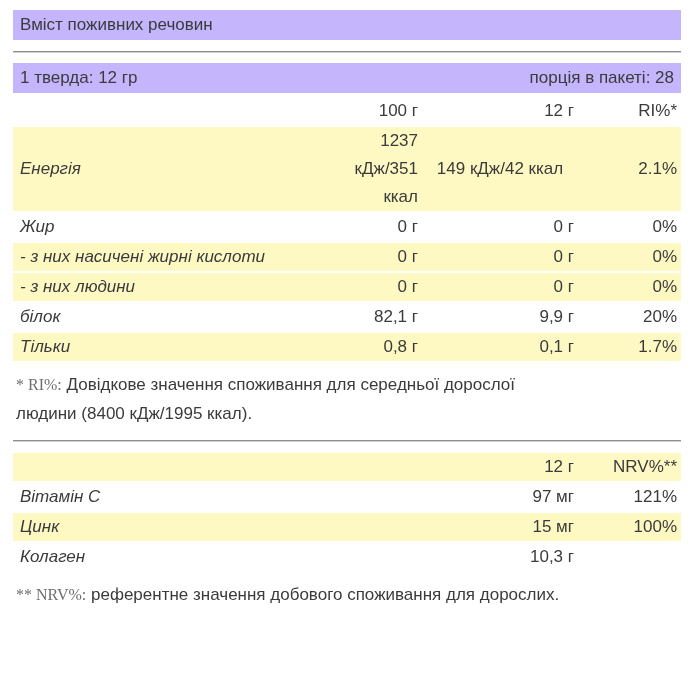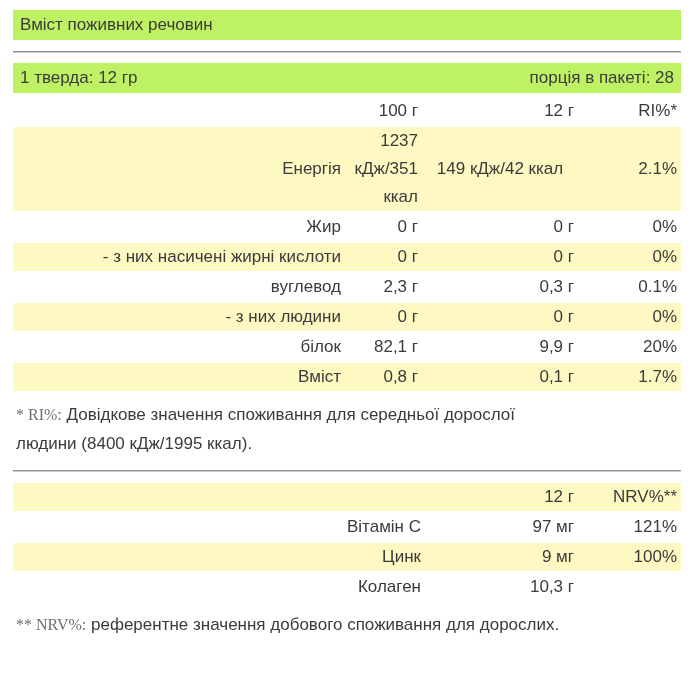--- a/index.html
+++ b/index.html
@@ -16,21 +16,21 @@
     color: #3b3b3b;
     -webkit-font-smoothing: antialiased;
   }
   .wrap {
     position: absolute;
     left: 13px;
     top: 10px;
     width: 668px;
   }
   .band {
-    background: #bef264;
+    background: #c4b5fd;
   }
   .title-bar {
     height: 30px;
     line-height: 30px;
     padding: 0 7px;
   }
   .rule {
     height: 1px;
     border-top: 1px solid #8f8f8f;
     background: #d0d0d0;
@@ -56,21 +56,21 @@
   col.c-label { width: auto; }
   col.c-1 { width: 80px; }
   col.c-2 { width: 156px; }
   col.c-3 { width: 104px; }
   td {
     height: 28px;
     line-height: 28px;
     padding: 0;
     overflow: hidden;
   }
-  td.label { text-align: right; padding-left: 7px; }
+  td.label { text-align: left; padding-left: 7px; font-style: italic; }
   td.num   { text-align: right; padding-right: 3px; }
   td.pct   { text-align: right; padding-right: 4px; }
   tr.g td  { background: #fef9c3; }
   
   td.wrapcell { line-height: 28px; word-spacing: 0; }
   td.glue-left { text-align: center; padding-left: 2px; }
   .footnote {
     margin: 7px 0 0 3px;
     line-height: 29px;
     max-width: 520px;
@@ -123,40 +123,34 @@
       <td class="num">0 г</td>
       <td class="num">0 г</td>
       <td class="pct">0%</td>
     </tr>
     <tr class="g">
       <td class="label">- з них насичені жирні кислоти</td>
       <td class="num">0 г</td>
       <td class="num">0 г</td>
       <td class="pct">0%</td>
     </tr>
-    <tr>
-      <td class="label">вуглевод</td>
-      <td class="num">2,3 г</td>
-      <td class="num">0,3 г</td>
-      <td class="pct">0.1%</td>
-    </tr>
     <tr class="g">
       <td class="label">- з них людини</td>
       <td class="num">0 г</td>
       <td class="num">0 г</td>
       <td class="pct">0%</td>
     </tr>
     <tr>
       <td class="label">білок</td>
       <td class="num">82,1 г</td>
       <td class="num">9,9 г</td>
       <td class="pct">20%</td>
     </tr>
     <tr class="g">
-      <td class="label">Вміст</td>
+      <td class="label">Тільки</td>
       <td class="num">0,8 г</td>
       <td class="num">0,1 г</td>
       <td class="pct">1.7%</td>
     </tr>
   </tbody>
     </table>
 
   <div class="footnote">
     <span class="marker">* RI%:</span>
     <span>Довідкове значення споживання для середньої дорослої людини (8400 кДж/1995 ккал).</span>
@@ -177,21 +171,21 @@
       <td class="num">12 г</td>
       <td class="pct">NRV%**</td>
     </tr>
     <tr>
       <td class="label" colspan="2">Вітамін С</td>
       <td class="num">97 мг</td>
       <td class="pct">121%</td>
     </tr>
     <tr class="g">
       <td class="label" colspan="2">Цинк</td>
-      <td class="num">9 мг</td>
+      <td class="num">15 мг</td>
       <td class="pct">100%</td>
     </tr>
     <tr>
       <td class="label" colspan="2">Колаген</td>
       <td class="num">10,3 г</td>
       <td class="pct"></td>
     </tr>
   </tbody>
     </table>
 

